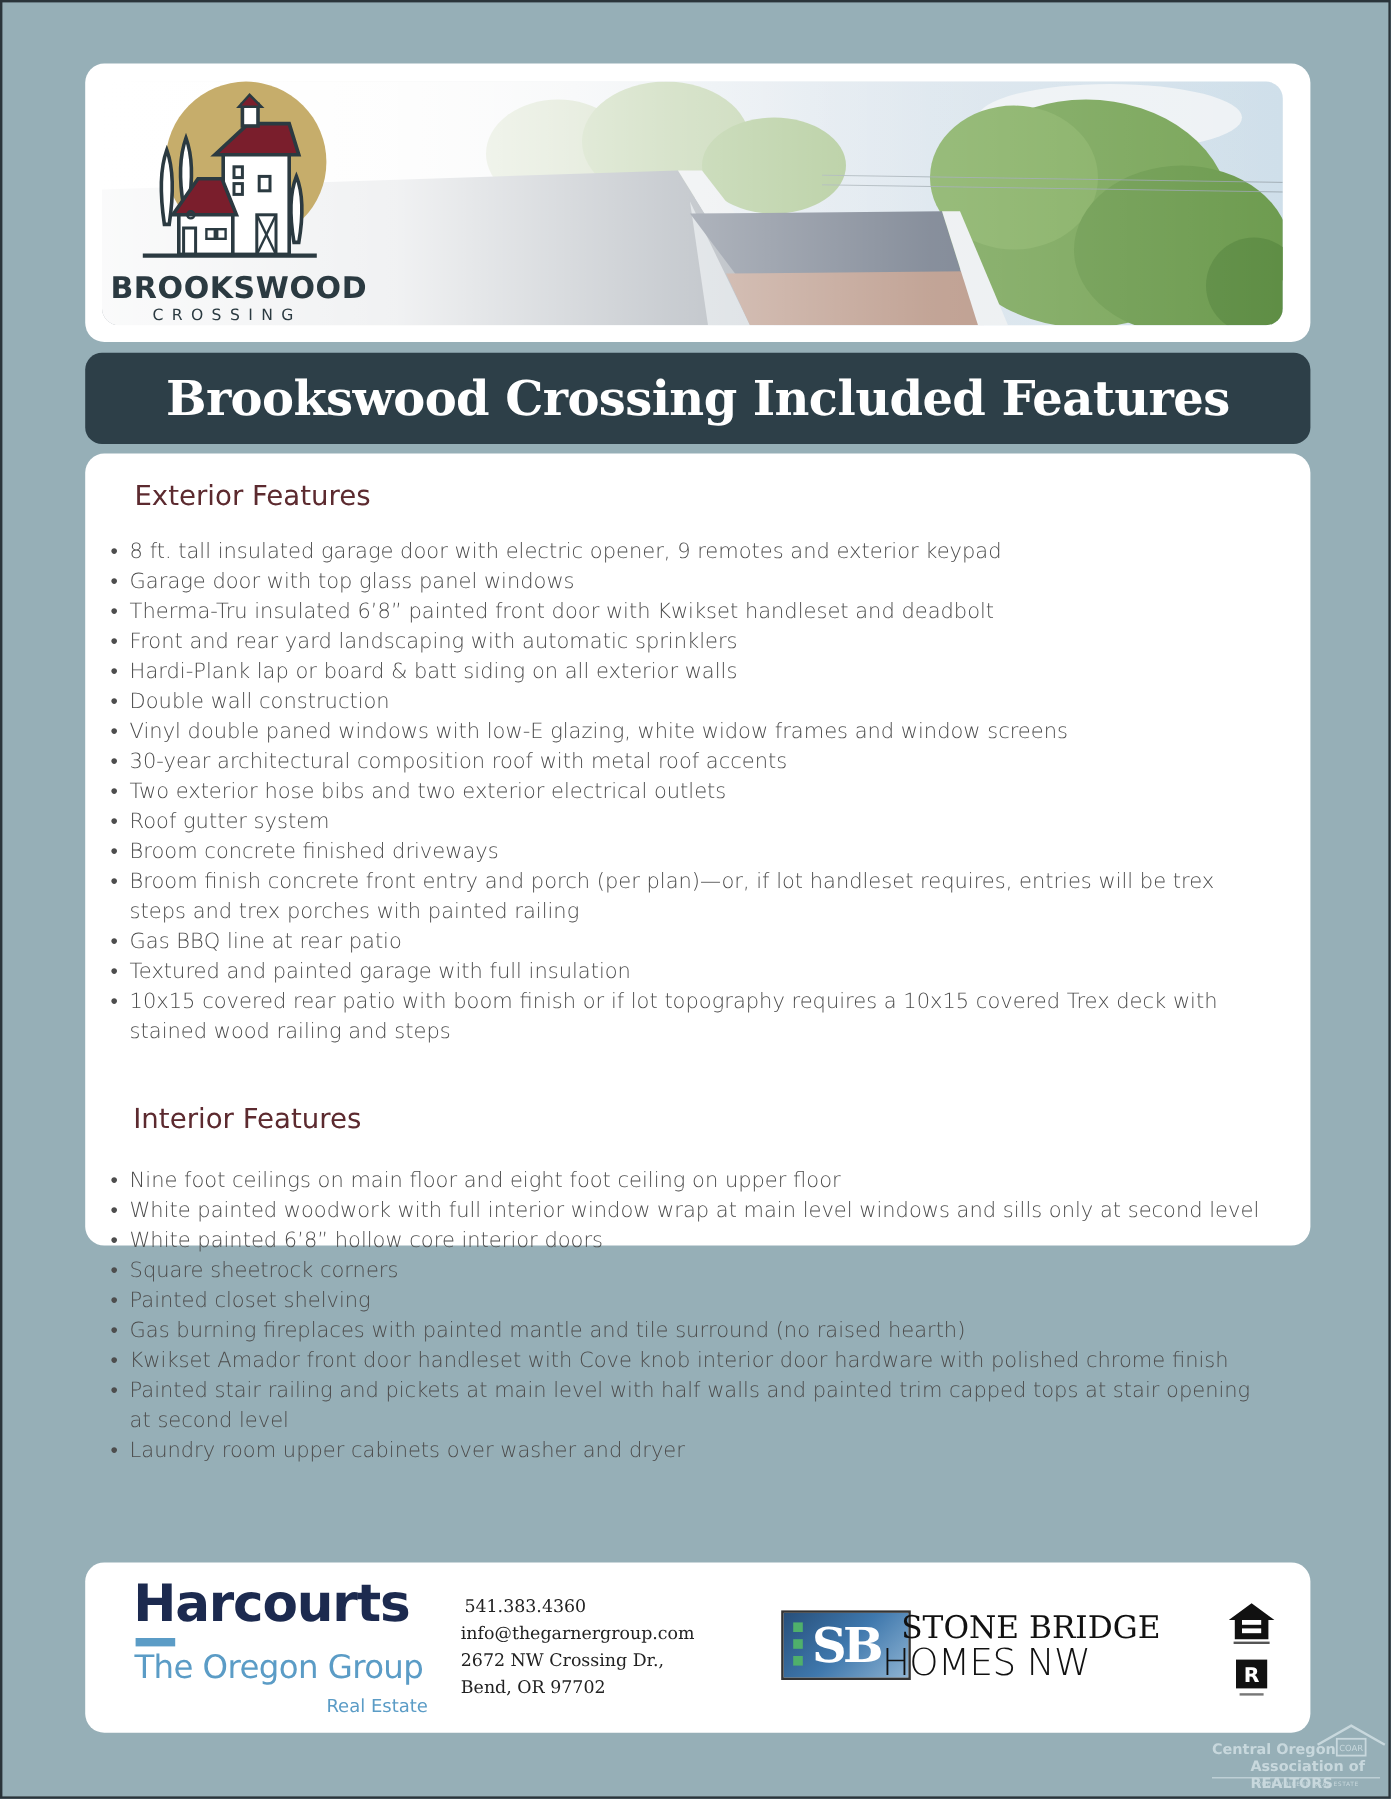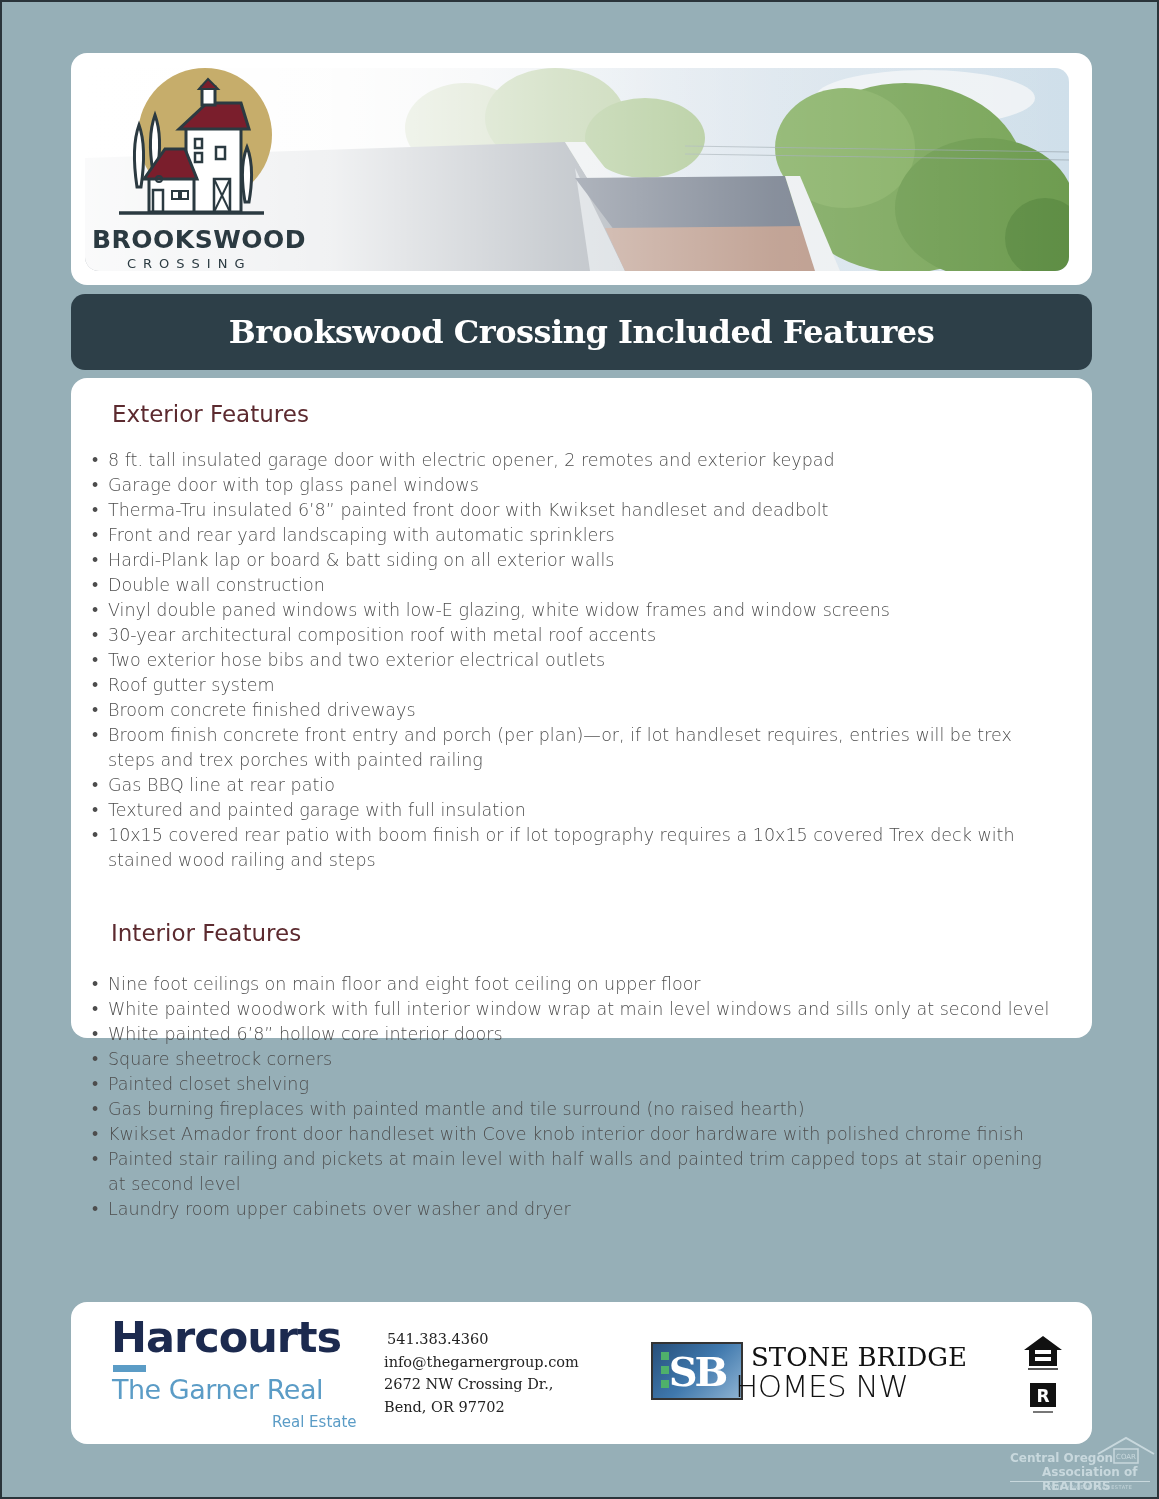--- a/index.html
+++ b/index.html
@@ -55,21 +55,21 @@
     .title-banner {
       position: absolute;
       left: 69px; top: 292px; width: 1021px; height: 76px;
       background: #2d3f48;
       border-radius: 14px;
       display: flex; align-items: center; justify-content: center;
     }
     .title-banner h1 {
       font-family: "DejaVu Serif", serif;
       font-weight: bold;
-      font-size: 32px;
+      font-size: 40px;
       color: #ffffff;
       letter-spacing: -0.5px;
     }
     
     .content-card { top: 376px; height: 660px; }
     .section-heading {
       position: absolute;
       font-family: "DejaVu Sans", sans-serif;
       font-size: 23px;
       color: #5c2a2f;
@@ -122,21 +122,21 @@
       color: #5b9cc6;
     }
     .contact {
       position: absolute; left: 313px; top: 26px;
       font-family: "DejaVu Serif", serif;
       font-size: 14.5px;
       line-height: 22.5px;
       color: #222222;
     }
     .sb-logo {
-      position: absolute; left: 580px; top: 40px; width: 92px; height: 58px;
+      position: absolute; left: 580px; top: 40px; width: 108px; height: 58px;
       border: 2px solid #333;
       background: linear-gradient(135deg, #274f7a 0%, #3f78ad 50%, #8fb4d3 100%);
       display: flex; align-items: center; justify-content: center;
     }
     .sb-logo span {
       font-family: "DejaVu Serif", serif;
       font-weight: bold;
       font-size: 40px;
       color: #ffffff;
       letter-spacing: -3px;
@@ -238,21 +238,21 @@
   <div class="logo-sub">CROSSING</div>
 </div>
 
 <div class="title-banner">
   <h1>Brookswood Crossing Included Features</h1>
 </div>
 
 <div class="card content-card">
   <div class="section-heading" style="left:41px; top:23px;">Exterior Features</div>
   <ul class="feature-list" style="top:70px;">
-    <li>8 ft. tall insulated garage door with electric opener, 2 remotes and exterior keypad</li>
+    <li>8 ft. tall insulated garage door with electric opener, 9 remotes and exterior keypad</li>
     <li>Garage door with top glass panel windows</li>
     <li>Therma-Tru insulated 6’8” painted front door with Kwikset handleset and deadbolt</li>
     <li>Front and rear yard landscaping with automatic sprinklers</li>
     <li>Hardi-Plank lap or board &amp; batt siding on all exterior walls</li>
     <li>Double wall construction</li>
     <li>Vinyl double paned windows with low-E glazing, white widow frames and window screens</li>
     <li>30-year architectural composition roof with metal roof accents</li>
     <li>Two exterior hose bibs and two exterior electrical outlets</li>
     <li>Roof gutter system</li>
     <li>Broom concrete finished driveways</li>
@@ -272,21 +272,21 @@
     <li>Gas burning fireplaces with painted mantle and tile surround (no raised hearth)</li>
     <li>Kwikset Amador front door handleset with Cove knob interior door hardware with polished chrome finish</li>
     <li>Painted stair railing and pickets at main level with half walls and painted trim capped tops at stair opening at second level</li>
     <li>Laundry room upper cabinets over washer and dryer</li>
   </ul>
 </div>
 
 <div class="card footer-card">
   <div class="harcourts">Harcourts</div>
   <div class="harcourts-bar"></div>
-  <div class="garner">The Garner Real</div>
+  <div class="garner">The Oregon Group</div>
   <div class="real-estate">Real Estate</div>
 
   <div class="contact">
     <div style="padding-left:3px;">541.383.4360</div>
     <div>info@thegarnergroup.com</div>
     <div>2672 NW Crossing Dr.,</div>
     <div>Bend, OR 97702</div>
   </div>
 
   <div class="sb-logo">

